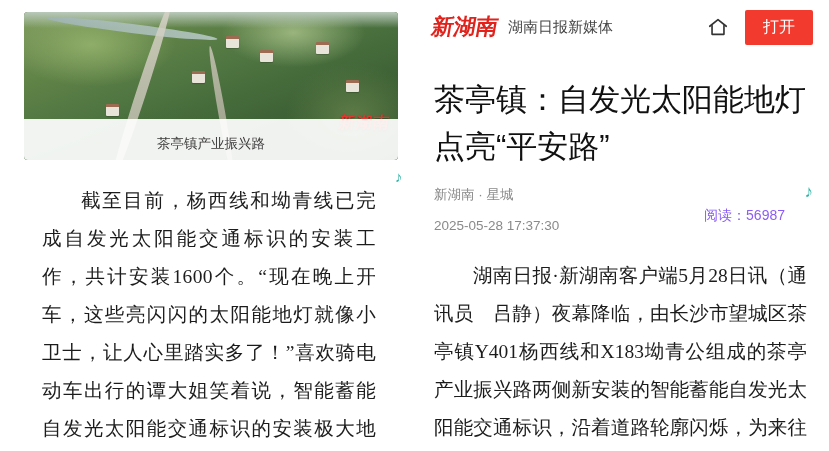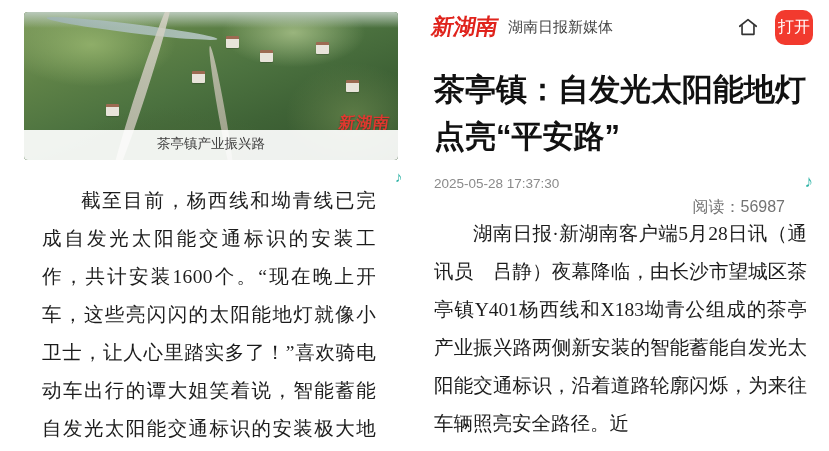--- a/index.html
+++ b/index.html
@@ -105,21 +105,21 @@
     font-weight: bold;
     font-size: 16px;
     letter-spacing: 1px;
     text-shadow: 0 1px 2px rgba(0,0,0,.45);
     transform: skewX(-8deg);
     opacity: .95;
   }
   .hero-caption {
     position: absolute;
     left: 0; right: 0; bottom: 0;
-    padding: 5px 0 7px;
+    padding: 16px 0 7px;
     text-align: center;
     color: #3a3a3a;
     font-size: 13.5px;
     background: rgba(255,255,255,.92);
   }
   .left-note {
     position: absolute;
     left: 395px;
     top: 168px;
     font-size: 15px;
@@ -183,30 +183,30 @@
     display: flex;
     align-items: center;
     justify-content: center;
     cursor: pointer;
   }
   .open-btn {
     background: #f23a2e;
     color: #fff;
     font-size: 16px;
     border: none;
-    border-radius: 10px;
-    padding: 7px 3px;
+    border-radius: 2px;
+    padding: 7px 18px;
     cursor: pointer;
     font-family: "Liberation Sans", sans-serif;
   }
   .headline {
-    margin: 12px 18px 0 20px;
+    margin: 22px 18px 0 20px;
     font-size: 31px;
     line-height: 47px;
-    font-weight: bold;
+    font-weight: normal;
     color: #111;
     letter-spacing: 0px;
     font-family: "Liberation Sans", sans-serif;
   }
   .meta {
     margin: 16px 18px 0 20px;
     position: relative;
   }
   .meta-line1 {
     font-size: 13.5px;
@@ -214,22 +214,22 @@
   }
   .meta-line2 {
     font-size: 13.5px;
     color: #8a8a8a;
     margin-top: 14px;
   }
   .meta-reads {
     position: absolute;
     right: 26px;
     top: 21px;
-    font-size: 16px;
-    color: #737373;
+    font-size: 14px;
+    color: #8b5cf6;
   }
   .meta-music {
     position: absolute;
     right: -2px;
     top: -4px;
     font-size: 17px;
     color: #2fb3a6;
   }
   .right-body {
     margin: 24px 22px 0 20px;
@@ -285,20 +285,21 @@
           <path d="M3 11.2 12 4l9 7.2"></path>
           <path d="M5.5 10.5V20h13v-9.5"></path>
         </svg>
       </div>
       <button class="open-btn">打开</button>
     </div>
 
     <div class="headline">茶亭镇：自发光太阳能地灯点亮“平安路”</div>
 
     <div class="meta">
+      <div class="meta-line1">新湖南 · 星城</div>
       <div class="meta-line2">2025-05-28 17:37:30</div>
       <div class="meta-reads">阅读：56987</div>
       <div class="meta-music">♪</div>
     </div>
 
     <div class="right-body">
       <p>湖南日报·新湖南客户端5月28日讯（通讯员　吕静）夜幕降临，由长沙市望城区茶亭镇Y401杨西线和X183坳青公组成的茶亭产业振兴路两侧新安装的智能蓄能自发光太阳能交通标识，沿着道路轮廓闪烁，为来往车辆照亮安全路径。近</p>
     </div>
   </div>
 

